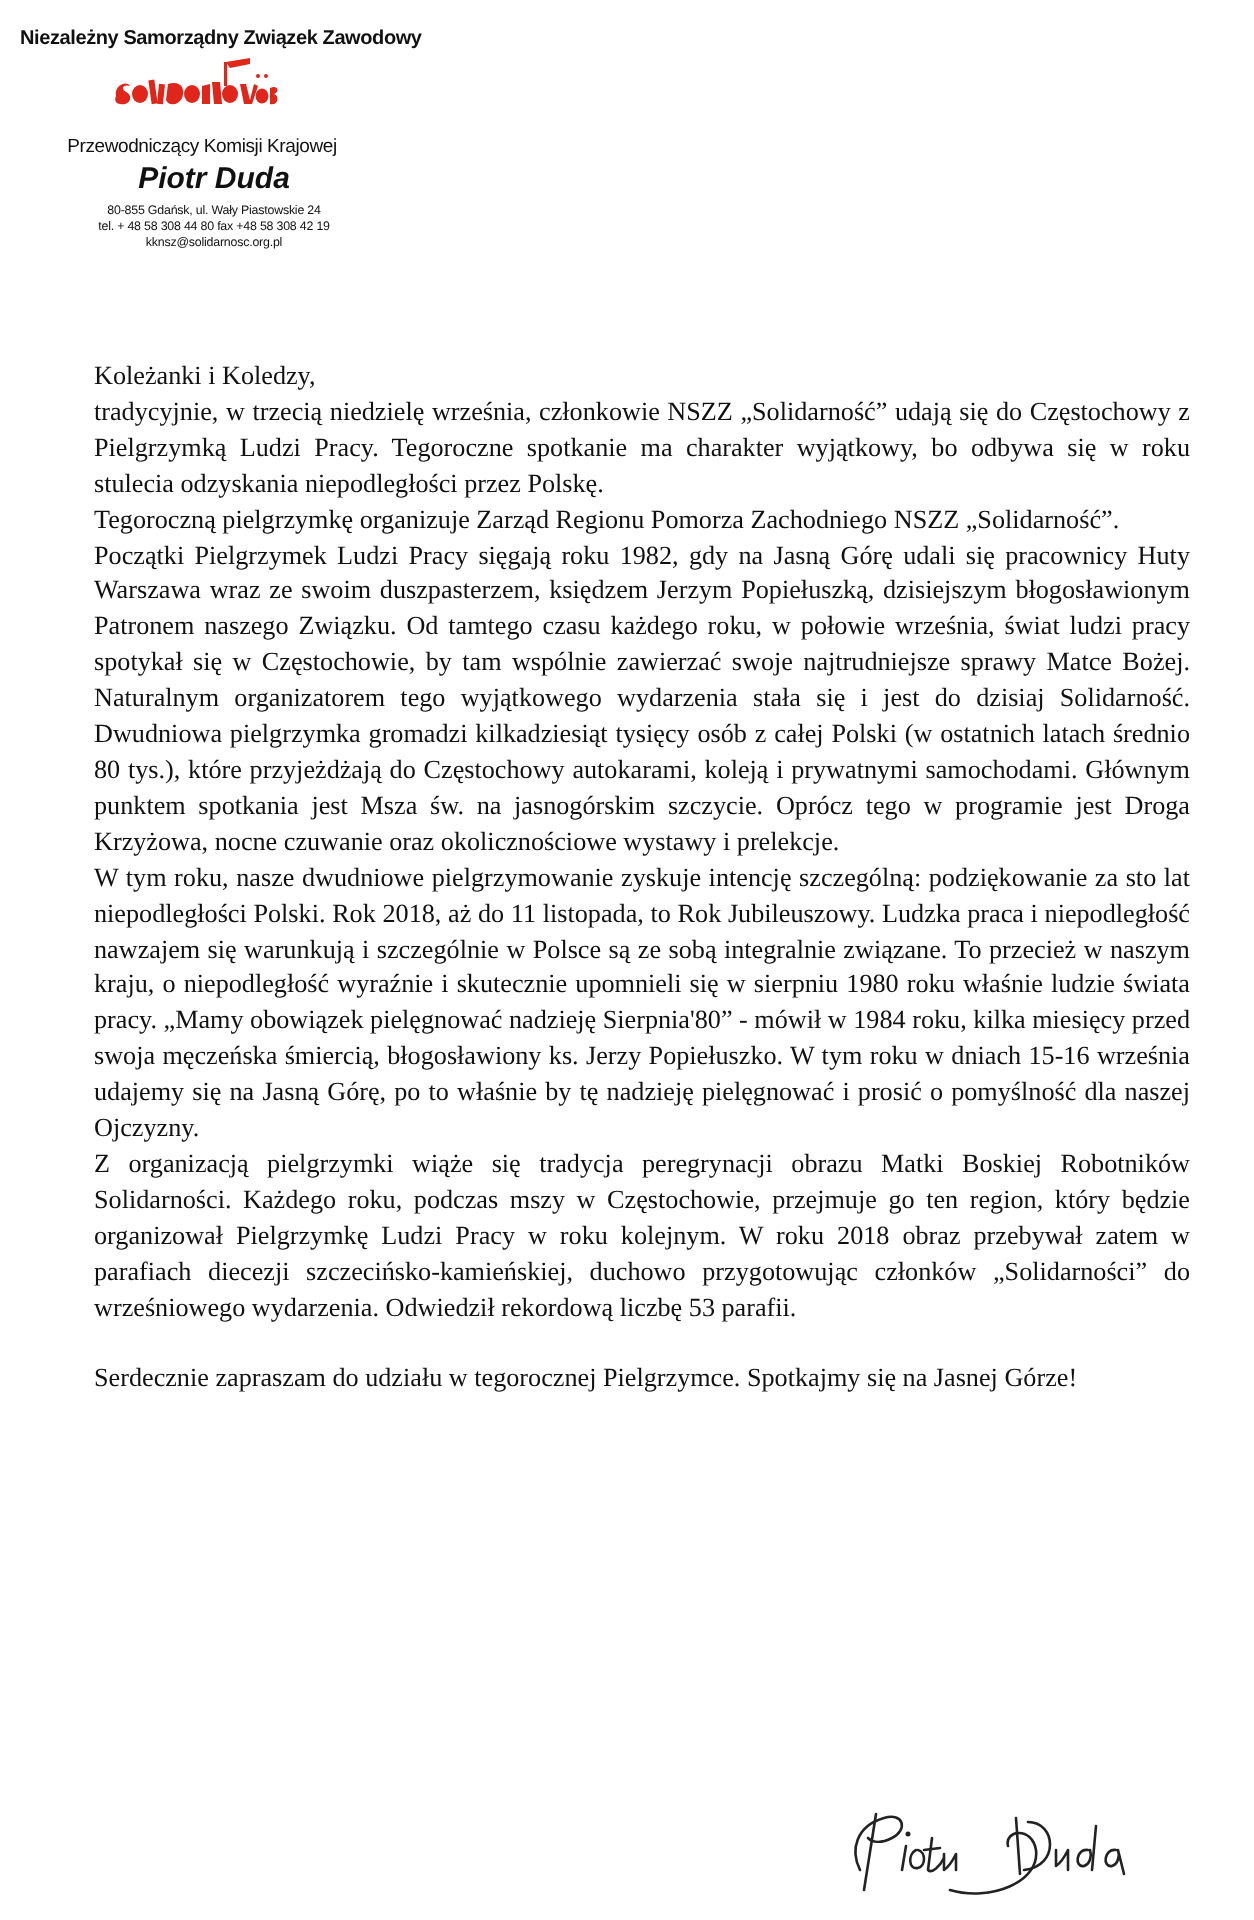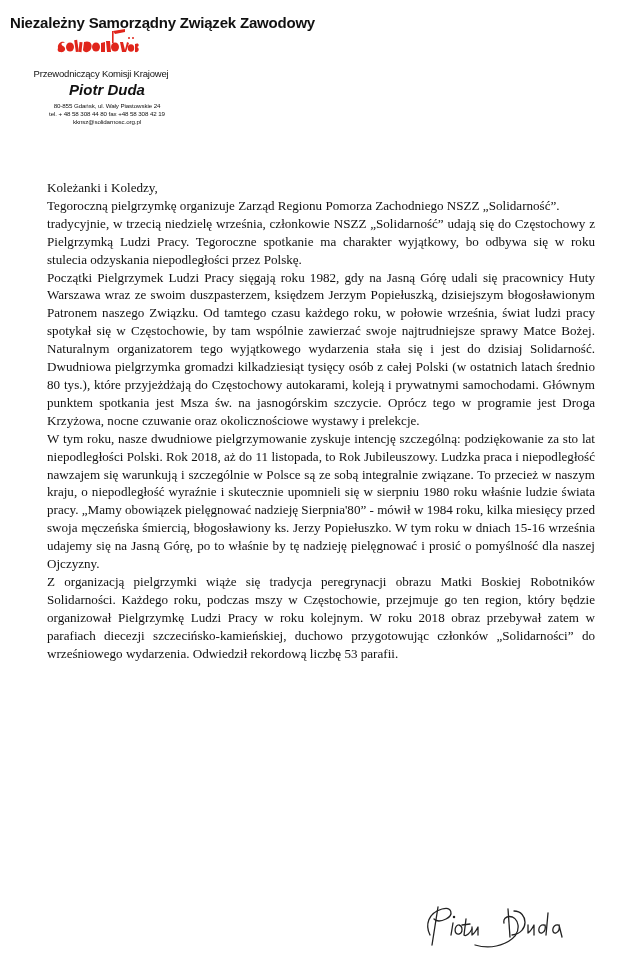--- a/index.html
+++ b/index.html
@@ -1,18 +1,18 @@
 <!DOCTYPE html>
 <html><head>
   <meta charset="utf-8">
   <style>
     html, body { margin: 0; padding: 0; background: #ffffff; }
     body { width: 627px; height: 960px; position: relative; overflow: hidden; color: #111; }
     .header { position: absolute; left: 0; top: 0; width: 200px; }
-    .union-name { position: absolute; left: 10px; top: 14px; width: 190px; font-family: "Liberation Sans", sans-serif; font-size: 15px; font-weight: bold; letter-spacing: -0.2px; white-space: nowrap; }
+    .union-name { position: absolute; left: 10px; top: 14px; width: 190px; font-family: "Liberation Sans", sans-serif; font-size: 10px; font-weight: bold; letter-spacing: -0.2px; white-space: nowrap; }
     .logo { position: absolute; left: 55px; top: 28px; width: 85px; height: 26px; }
     .title-role { position: absolute; left: 0; top: 68px; width: 200px; text-align: center; font-family: "Liberation Sans", sans-serif; font-size: 9.5px; letter-spacing: -0.2px; padding-left: 2px; box-sizing: border-box; }
     .leader-name { position: absolute; left: 0; top: 81px; width: 200px; text-align: center; font-family: "Liberation Sans", sans-serif; font-size: 15px; font-weight: bold; padding-left: 14px; box-sizing: border-box; font-style: italic; }
     .contact { position: absolute; left: 0; width: 200px; text-align: center; font-family: "Liberation Sans", sans-serif; font-size: 6.2px; padding-left: 14px; box-sizing: border-box; white-space: nowrap; letter-spacing: -0.1px; }
     .c1 { top: 102px; } .c2 { top: 110px; } .c3 { top: 118px; }
     .letter { position: absolute; left: 47px; top: 163px; width: 548px; font-family: "Liberation Serif", serif; font-size: 13.1px; line-height: 17.9px; }
     .letter p { margin: 0; text-align: justify; text-align-last: left; }
     .letter .greeting { margin-bottom: 0; margin-top: 16px; }
     .letter .spacer { height: 18px; }
     .letter .closing { white-space: nowrap; }
@@ -45,26 +45,27 @@
   </svg>
   <div class="title-role">Przewodniczący Komisji Krajowej</div>
   <div class="leader-name">Piotr Duda</div>
   <div class="contact c1">80-855 Gdańsk, ul. Wały Piastowskie 24</div>
   <div class="contact c2">tel. + 48 58 308 44 80  fax +48 58 308 42 19</div>
   <div class="contact c3">kknsz@solidarnosc.org.pl</div>
 </div>
 
 <div class="letter">
   <p class="greeting">Koleżanki i Koledzy,</p>
+  <p>tradycyjnie, w trzecią niedzielę września, członkowie NSZZ „Solidarność” udają się do Częstochowy z Pielgrzymką Ludzi Pracy. Tegoroczne spotkanie ma charakter wyjątkowy, bo odbywa się w roku stulecia odzyskania niepodległości przez Polskę.</p>
   <p>Tegoroczną pielgrzymkę organizuje Zarząd Regionu  Pomorza Zachodniego NSZZ „Solidarność”.</p>
-  <p>tradycyjnie, w trzecią niedzielę września, członkowie NSZZ „Solidarność” udają się do Częstochowy z Pielgrzymką Ludzi Pracy. Tegoroczne spotkanie ma charakter wyjątkowy, bo odbywa się w roku stulecia odzyskania niepodległości przez Polskę.</p>
   <p>Początki Pielgrzymek Ludzi Pracy sięgają roku 1982, gdy na Jasną Górę udali się pracownicy Huty Warszawa wraz ze swoim duszpasterzem, księdzem Jerzym Popiełuszką, dzisiejszym błogosławionym Patronem naszego Związku. Od tamtego czasu każdego roku, w połowie września, świat ludzi pracy spotykał się w Częstochowie, by tam wspólnie zawierzać swoje najtrudniejsze sprawy Matce Bożej. Naturalnym organizatorem tego wyjątkowego wydarzenia stała się i jest do dzisiaj  Solidarność. Dwudniowa pielgrzymka gromadzi kilkadziesiąt tysięcy osób z całej Polski (w ostatnich latach średnio 80 tys.), które przyjeżdżają do Częstochowy autokarami, koleją i prywatnymi samochodami. Głównym punktem spotkania jest Msza św. na jasnogórskim szczycie. Oprócz tego w programie jest Droga Krzyżowa, nocne czuwanie oraz okolicznościowe wystawy i prelekcje.</p>
   <p>W tym roku, nasze dwudniowe pielgrzymowanie zyskuje intencję szczególną: podziękowanie za sto lat niepodległości Polski. Rok 2018, aż do 11 listopada,  to Rok Jubileuszowy. Ludzka praca i niepodległość nawzajem się warunkują i szczególnie w Polsce są ze sobą integralnie związane. To przecież w naszym kraju, o niepodległość wyraźnie i skutecznie upomnieli się w sierpniu 1980 roku właśnie ludzie świata pracy. „Mamy obowiązek pielęgnować nadzieję Sierpnia'80” - mówił w 1984 roku, kilka miesięcy przed swoja męczeńska śmiercią, błogosławiony ks. Jerzy Popiełuszko.  W tym roku w dniach 15-16 września udajemy się   na Jasną Górę, po to właśnie by tę nadzieję pielęgnować i prosić o pomyślność dla naszej Ojczyzny.</p>
   <p>Z organizacją pielgrzymki wiąże się tradycja peregrynacji obrazu Matki Boskiej Robotników Solidarności. Każdego roku, podczas mszy w Częstochowie, przejmuje go ten region, który będzie organizował Pielgrzymkę Ludzi Pracy w roku kolejnym. W roku 2018 obraz przebywał zatem w parafiach diecezji szczecińsko-kamieńskiej, duchowo przygotowując członków „Solidarności” do wrześniowego wydarzenia. Odwiedził rekordową liczbę 53 parafii.</p>
   <div class="spacer"></div>
+  <p class="closing">Serdecznie zapraszam do udziału w tegorocznej Pielgrzymce. Spotkajmy się na Jasnej Górze!</p>
 </div>
 
 <svg class="signature" viewBox="0 0 180 55" xmlns="http://www.w3.org/2000/svg">
   <g fill="none" stroke="#222" stroke-width="1.3" stroke-linecap="round" stroke-linejoin="round">
     <path d="M10 40 C5 30 8 18 22 14 C32 11 34 20 26 24 C20 27 16 26 14 24"></path>
     <path d="M18 12 L12 50"></path>
     <path d="M33 28 L31 40"></path>
     <circle cx="34" cy="22" r="0.6" fill="#222"></circle>
     <path d="M38 30 C34 32 34 40 39 39 C43 38 43 31 39 30"></path>
     <path d="M46 24 L44 40 C46 42 50 38 52 34"></path>

